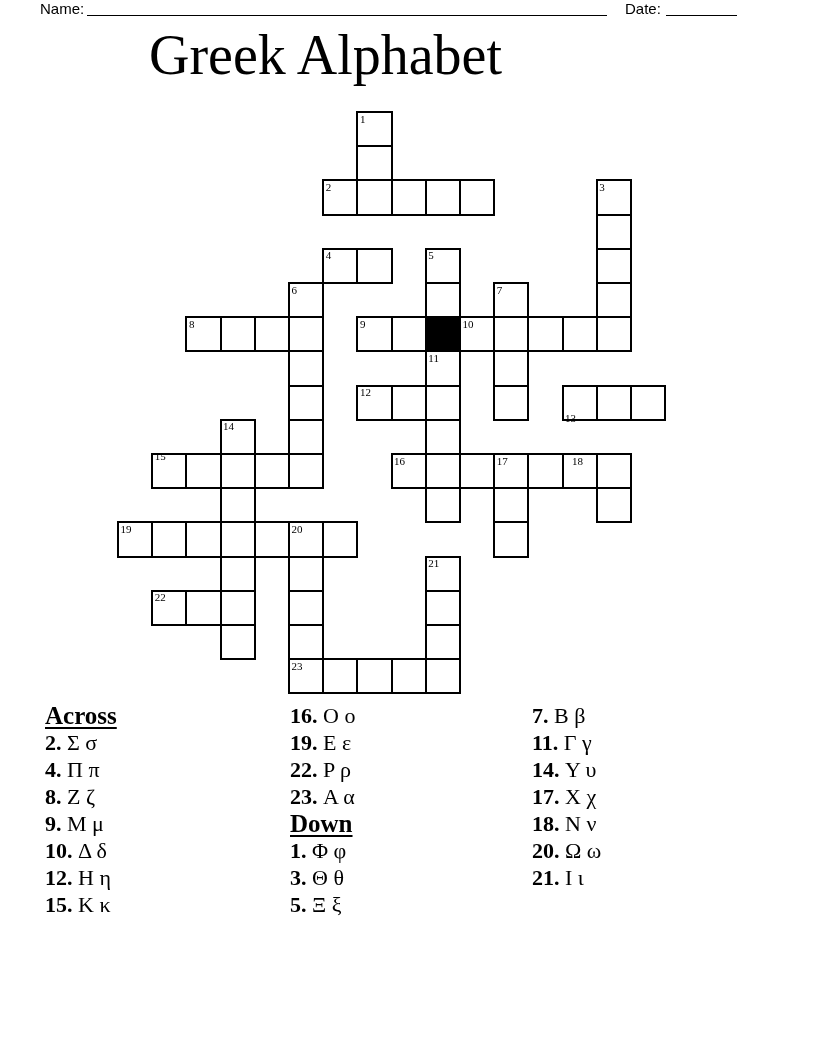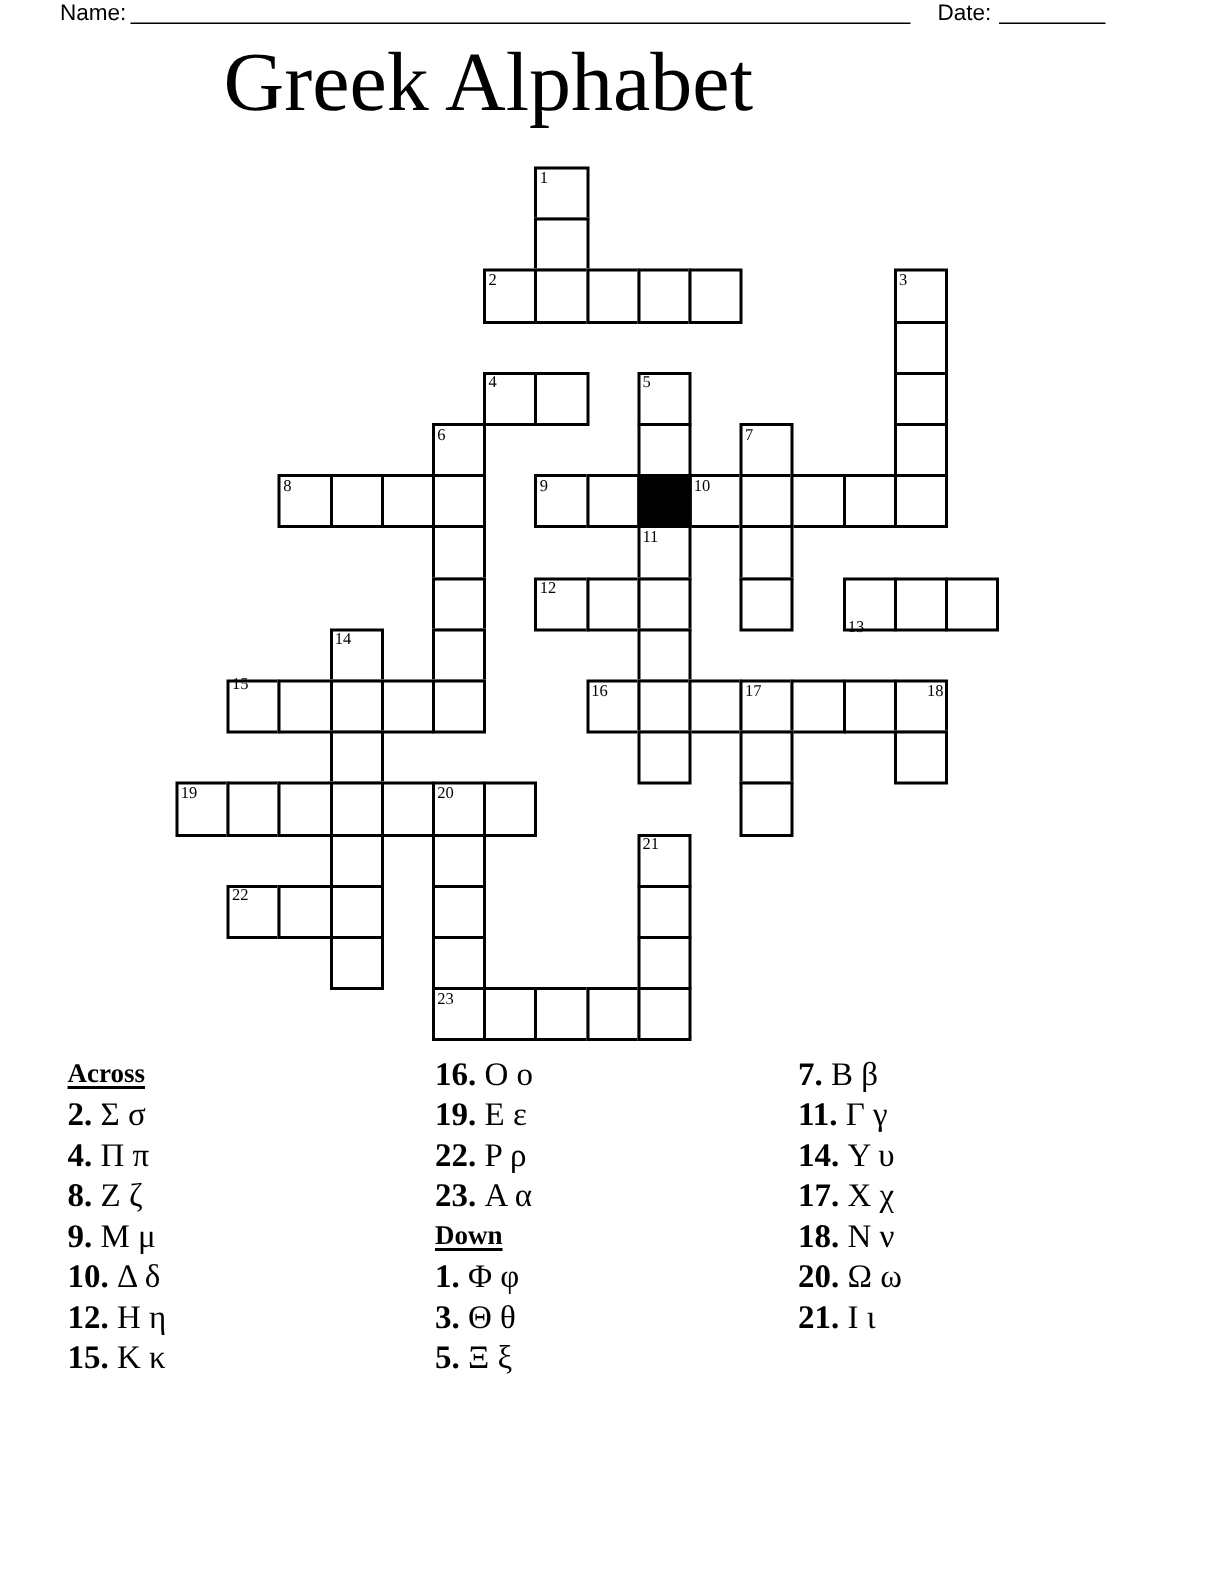--- a/index.html
+++ b/index.html
@@ -38,21 +38,21 @@
 
   
   .clue-col{position:absolute;top:702px;width:242px;}
   #clue-col-1{left:45px;}
   #clue-col-2{left:290px;}
   #clue-col-3{left:532px;}
   .clue,.clue-header{height:27px;line-height:27px;white-space:nowrap;}
   .clue{font-size:22px;}
   .clue b{font-weight:bold;}
   .clue-header{
-    font-size:18px;font-weight:bold;text-decoration:underline;
+    font-size:25px;font-weight:bold;text-decoration:underline;
     text-decoration-thickness:2px;text-underline-offset:3px;
   }
 </style>
 </head>
 <body>
 
 <span id="name-label" class="hdr-label">Name:</span>
 <div id="name-line" class="fill-line"></div>
 <span id="date-label" class="hdr-label">Date:</span>
 <div id="date-line" class="fill-line"></div>
@@ -153,21 +153,21 @@
     <span class="cellnum" style="left: 188.9px; top: 318.7px;">8</span>
     <span class="cellnum" style="left: 359.9px; top: 318.7px;">9</span>
     <span class="cellnum" style="left: 462.5px; top: 318.7px;">10</span>
     <span class="cellnum" style="left: 428.3px; top: 352.9px;">11</span>
     <span class="cellnum" style="left: 359.9px; top: 387.1px;">12</span>
     <span class="cellnum" style="left: 565.1px; top: 387.1px; margin-top: 26px;">13</span>
     <span class="cellnum" style="left: 223.1px; top: 421.3px;">14</span>
     <span class="cellnum" style="left: 154.7px; top: 451px;">15</span>
     <span class="cellnum" style="left: 394.1px; top: 455.5px;">16</span>
     <span class="cellnum" style="left: 496.7px; top: 455.5px;">17</span>
-    <span class="cellnum" style="left: 618px; top: 455.5px; text-align: center;">18</span>
+    <span class="cellnum" style="left: 572px; top: 455.5px; text-align: center;">18</span>
     <span class="cellnum" style="left: 120.5px; top: 523.9px;">19</span>
     <span class="cellnum" style="left: 291.5px; top: 523.9px;">20</span>
     <span class="cellnum" style="left: 428.3px; top: 558.1px;">21</span>
     <span class="cellnum" style="left: 154.7px; top: 592.3px;">22</span>
     <span class="cellnum" style="left: 291.5px; top: 660.7px;">23</span>
   </div>
 
 <div id="clue-col-1" class="clue-col">
     <div class="clue-header">Across</div>
     <div class="clue"><b>2.</b>&nbsp;Σ σ</div>

